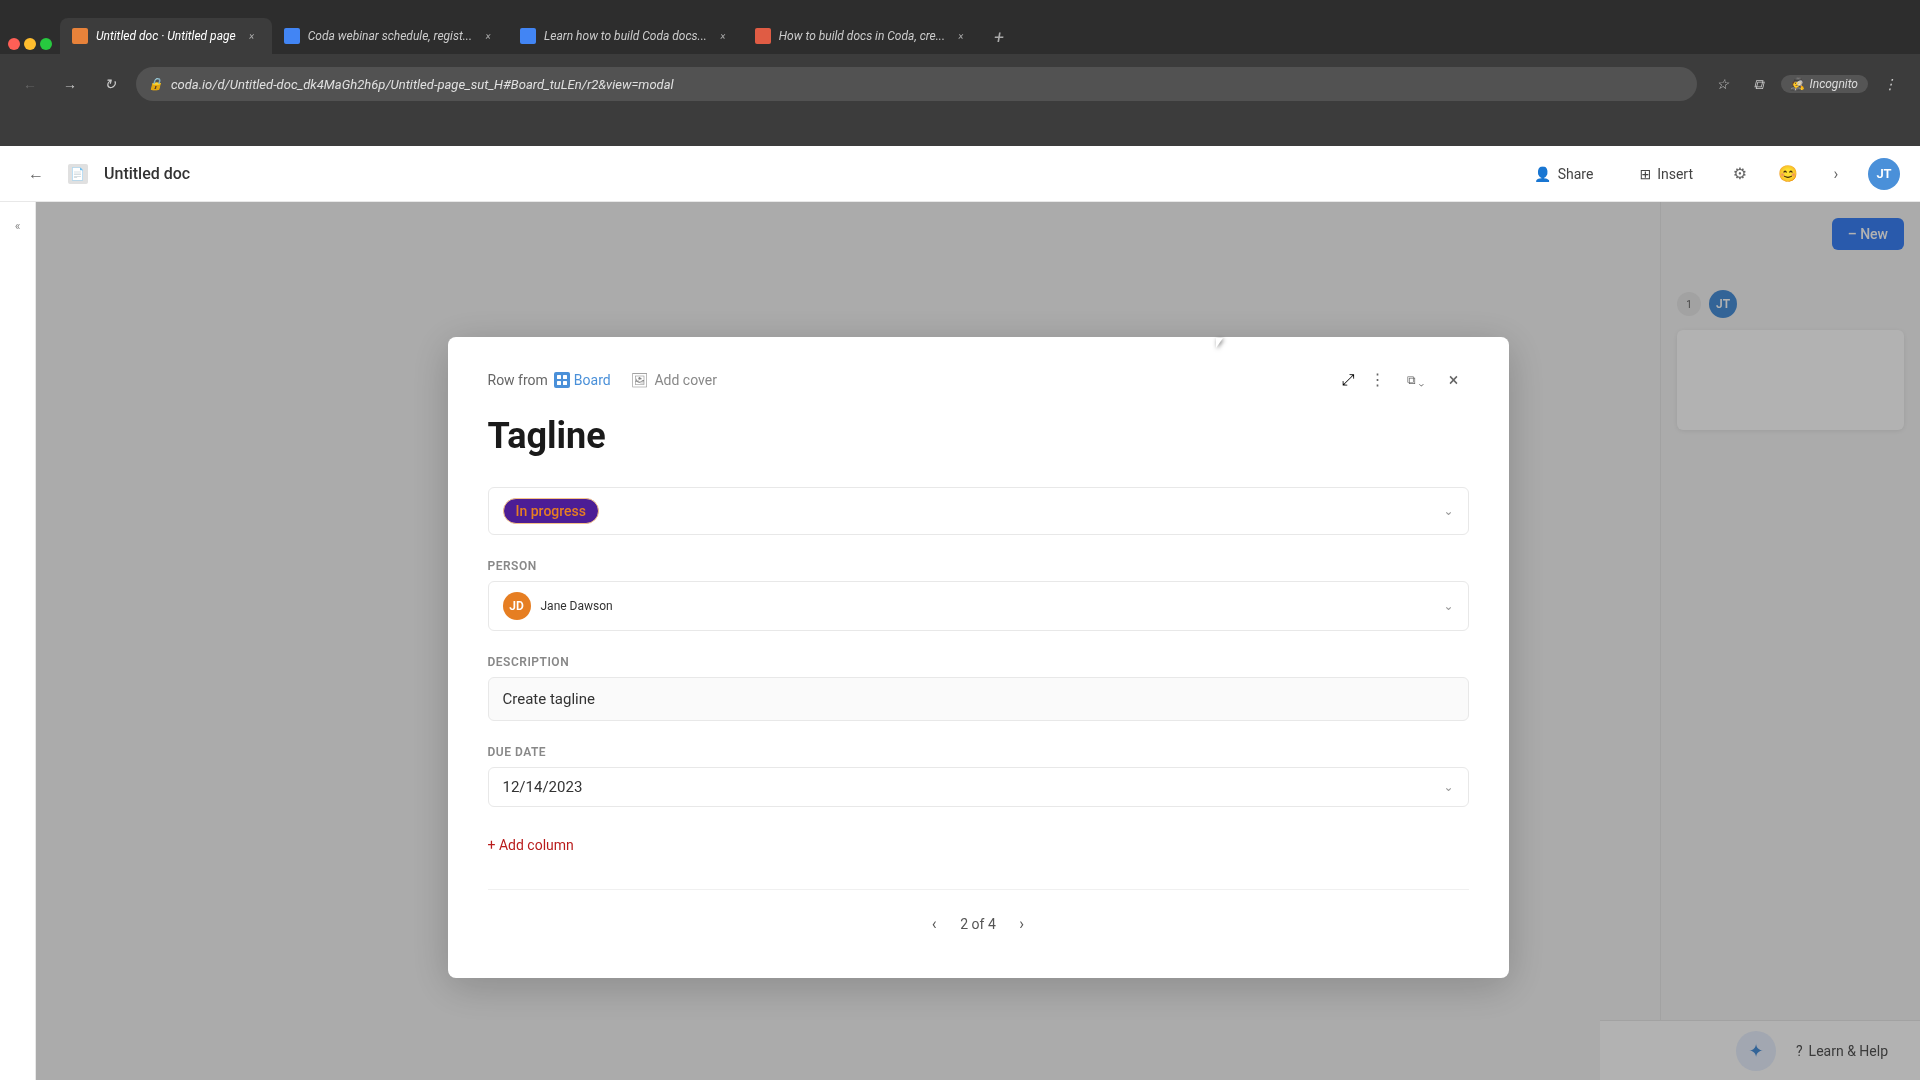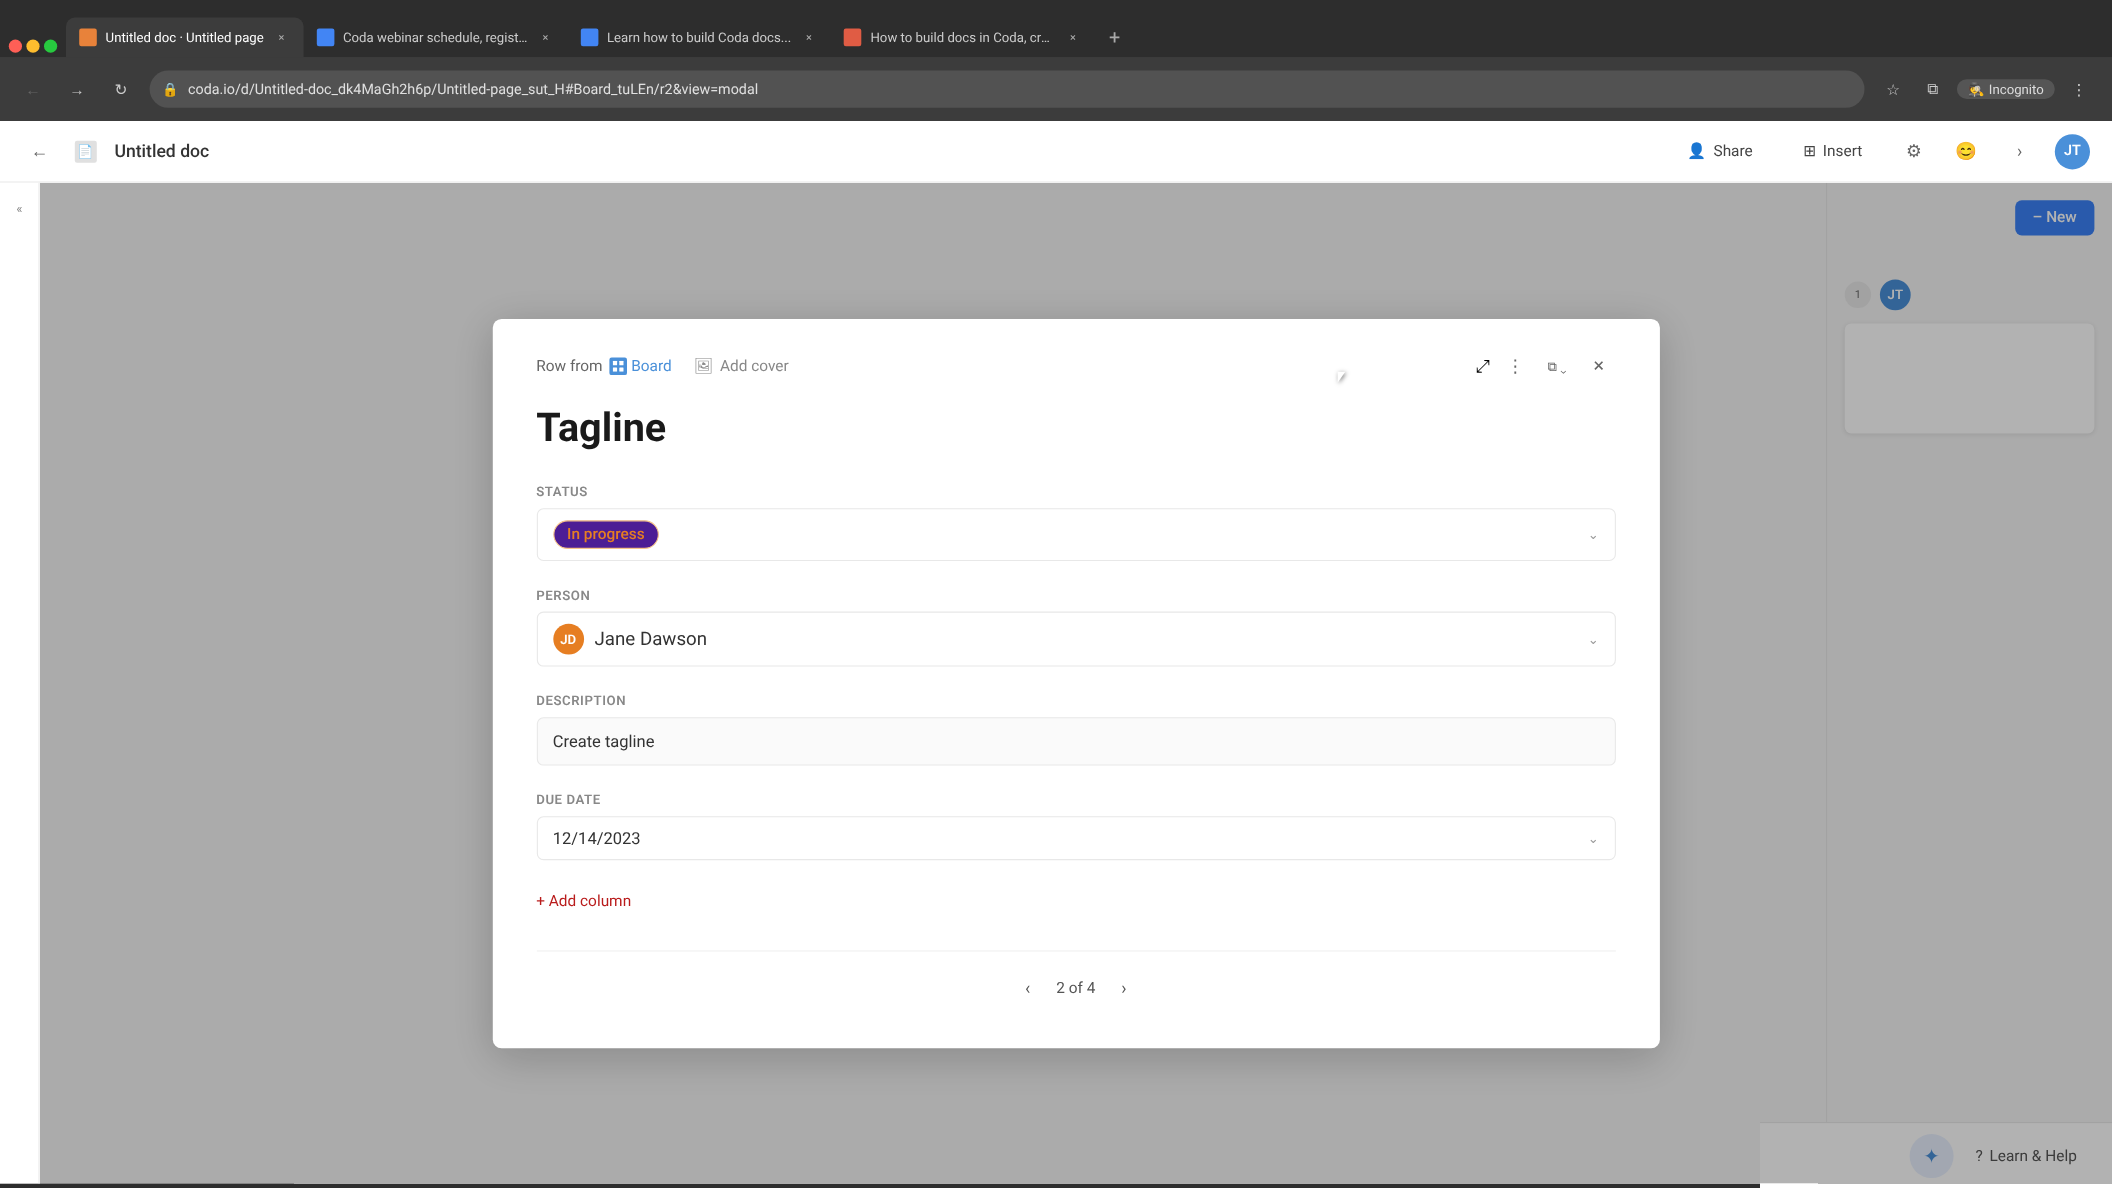--- a/index.html
+++ b/index.html
@@ -1,19 +1,19 @@
 <!DOCTYPE html>
 <html><head>
   <meta charset="utf-8">
   <style>
     * { box-sizing: border-box; margin: 0; padding: 0; }
     body { font-family: -apple-system, BlinkMacSystemFont, 'Segoe UI', Roboto, sans-serif; background: #2d2d2d; width: 1920px; height: 1080px; overflow: hidden; position: relative; }
 
     
-    .browser-chrome { background: #3c3c3c; width: 100%; height: 110px; display: flex; flex-direction: column; }
+    .browser-chrome { background: #3c3c3c; width: 100%; height: 146px; display: flex; flex-direction: column; font-style: italic; }
     .tab-bar { background: #2d2d2d; height: 54px; display: flex; align-items: flex-end; padding: 0 8px; }
     .tab { height: 36px; display: flex; align-items: center; padding: 0 12px; border-radius: 8px 8px 0 0; font-size: 13px; color: #ccc; max-width: 240px; gap: 8px; cursor: pointer; position: relative; }
     .tab.active { background: #3c3c3c; color: #fff; }
     .tab-favicon { width: 16px; height: 16px; border-radius: 2px; flex-shrink: 0; }
     .tab-favicon.orange { background: #e8823a; }
     .tab-favicon.blue { background: #4285f4; }
     .tab-favicon.red { background: #e05c44; }
     .tab-label { flex: 1; overflow: hidden; text-overflow: ellipsis; white-space: nowrap; font-size: 12px; }
     .tab-close { width: 16px; height: 16px; border-radius: 50%; display: flex; align-items: center; justify-content: center; font-size: 10px; color: #aaa; cursor: pointer; flex-shrink: 0; }
     .new-tab-btn { width: 28px; height: 28px; border-radius: 50%; display: flex; align-items: center; justify-content: center; color: #aaa; font-size: 18px; cursor: pointer; margin-left: 4px; margin-bottom: 4px; }
@@ -68,21 +68,21 @@
 
     .field-section { margin-bottom: 24px; }
     .field-label { font-size: 12px; font-weight: 600; color: #888; text-transform: uppercase; letter-spacing: 0.5px; margin-bottom: 8px; }
     .field-value { border: 1px solid #e8e8e8; border-radius: 6px; padding: 10px 14px; font-size: 15px; color: #333; display: flex; align-items: center; justify-content: space-between; cursor: pointer; background: #fff; }
 
     .status-badge { display: inline-flex; align-items: center; padding: 4px 12px; border-radius: 20px; font-size: 14px; font-weight: 500; background: #4c1d95; color: #e67e22; border: 1px solid #f5c289; }
     .chevron-icon { color: #999; font-size: 12px; }
 
     .person-field { display: flex; align-items: center; gap: 10px; }
     .person-avatar { width: 28px; height: 28px; border-radius: 50%; background: #e67e22; display: flex; align-items: center; justify-content: center; color: #fff; font-size: 12px; font-weight: 600; }
-    .person-name { font-size: 17px; color: #333; }
+    .person-name { font-size: 12px; color: #333; }
 
     .description-field { border: 1px solid #e8e8e8; border-radius: 6px; padding: 12px 14px; font-size: 15px; color: #333; background: #fafafa; }
 
     .add-column-btn { display: flex; align-items: center; gap: 6px; color: #b91c1c; font-size: 14px; cursor: pointer; padding: 6px 0; }
 
     .modal-pagination { display: flex; align-items: center; justify-content: center; gap: 12px; margin-top: 30px; padding-top: 20px; border-top: 1px solid #f0f0f0; }
     .pagination-btn { width: 28px; height: 28px; border-radius: 4px; display: flex; align-items: center; justify-content: center; color: #555; cursor: pointer; font-size: 16px; }
     .pagination-text { font-size: 14px; color: #555; }
     .new-btn { background: #3b82f6; color: #fff; border-radius: 6px; padding: 8px 16px; font-size: 14px; font-weight: 500; cursor: pointer; display: inline-flex; align-items: center; gap: 4px; align-self: flex-end; }
 
@@ -221,21 +221,20 @@
               <div style="position:relative; right:0;">⤢</div>
               <div class="modal-action-btn">⋮</div>
               <div class="modal-action-btn" style="font-size:12px;">⧉ ⌄</div>
               <div class="modal-close-btn">×</div>
             </div>
           </div>
 
           <div class="modal-title">Tagline</div>
 
           <div class="field-section">
-            <div class="field-label">STATUS</div>
             <div class="field-value">
               <span class="status-badge">In progress</span>
               <span class="chevron-icon">⌄</span>
             </div>
           </div>
 
           <div class="field-section">
             <div class="field-label">PERSON</div>
             <div class="field-value">
               <div class="person-field">

